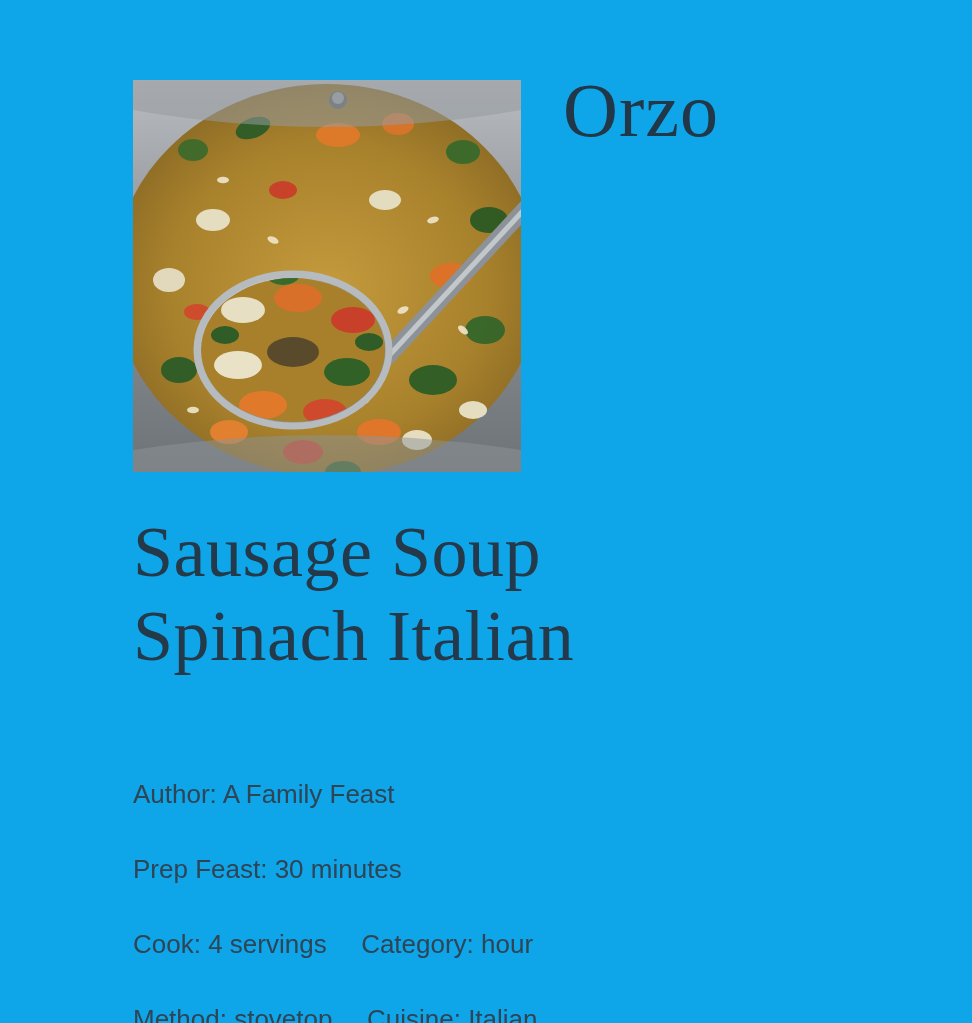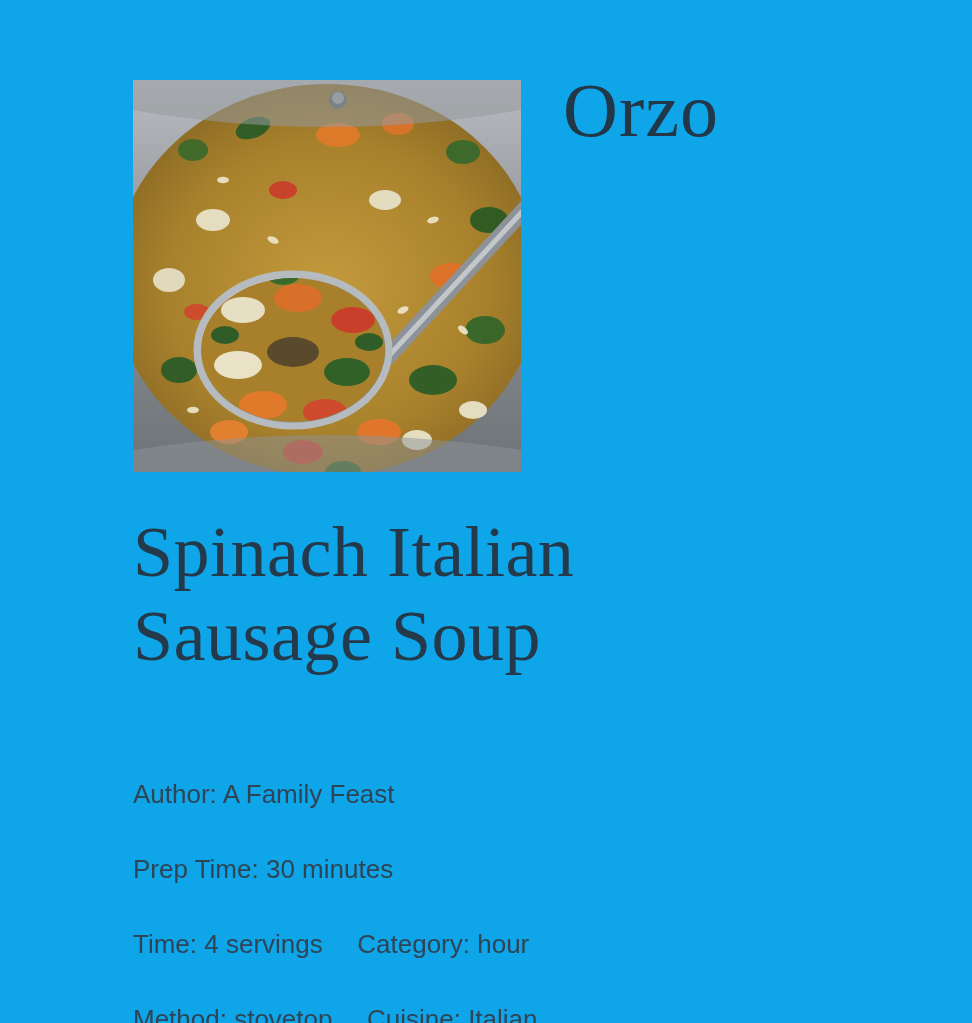--- a/index.html
+++ b/index.html
@@ -181,39 +181,39 @@
         <circle cx="205" cy="20" r="9" fill="#5e6368"></circle>
         <circle cx="205" cy="18" r="6" fill="#9aa0a5"></circle>
 
         <path d="M0 0 L388 0 L388 30 Q194 64 0 30 Z" fill="#969b9f" opacity="0.55"></path>
         <path d="M0 392 L388 392 L388 370 Q194 340 0 370 Z" fill="#8e9398" opacity="0.5"></path>
       </g>
     </svg>
   </div>
 
   <div class="recipe-title">
+    <div>Sausage Soup</div>
     <div>Spinach Italian</div>
-    <div>Sausage Soup</div>
   </div>
 
   <div class="meta">
 
     <div class="meta-row">
       <span class="meta-label">Author:</span>
       <span class="meta-value">A Family Feast</span>
     </div>
 
     <div class="meta-row">
-      <span class="meta-label">Prep Time:</span>
+      <span class="meta-label">Prep Feast:</span>
       <span class="meta-value">30 minutes</span>
     </div>
 
 
     <div class="meta-row">
-      <span class="meta-label">Time:</span>
+      <span class="meta-label">Cook:</span>
       <span class="meta-value">4 servings</span>
       <span class="meta-gap"></span>
       <span class="meta-label">Category:</span>
       <span class="meta-value">hour</span>
     </div>
 
     <div class="meta-row">
       <span class="meta-label">Method:</span>
       <span class="meta-value">stovetop</span>
       <span class="meta-gap"></span>

